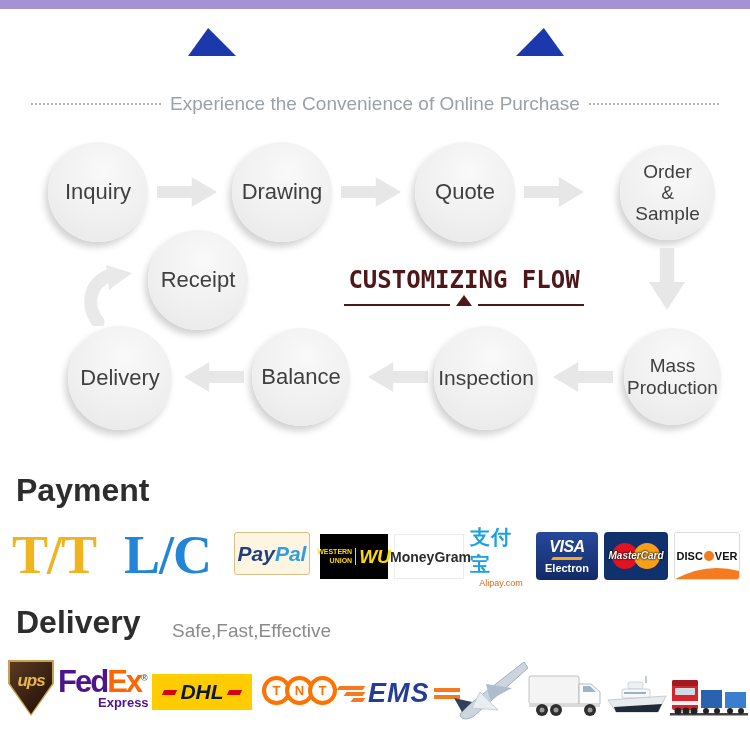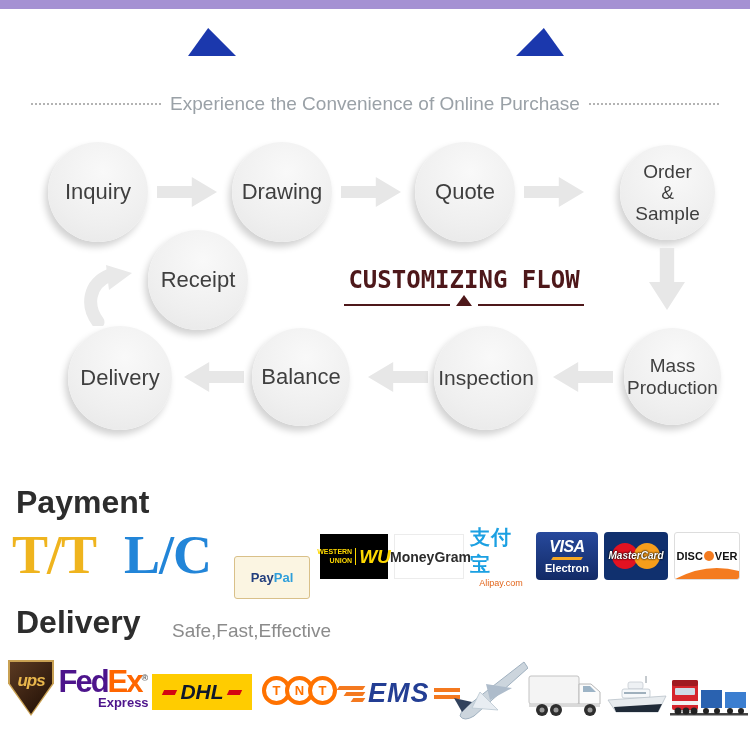--- a/index.html
+++ b/index.html
@@ -51,32 +51,32 @@
   .flow-heading-box{position:absolute;left:338px;top:266px;width:252px;text-align:center;}
   .flow-heading{font-family:"DejaVu Sans Mono",monospace;font-weight:bold;font-size:24px;
     color:#4e181a;white-space:nowrap;}
   .flow-underline{display:flex;align-items:flex-end;justify-content:center;gap:6px;margin-top:1px;}
   .ul-line{width:106px;border-top:2px solid #4e181a;}
   .ul-tri{width:0;height:0;border-left:8px solid transparent;border-right:8px solid transparent;
     border-bottom:11px solid #4e181a;}
 
   
   .section-heading{position:absolute;font-size:32px;font-weight:bold;color:#2d2d2d;}
-  .h-payment{left:16px;top:484px;}
+  .h-payment{left:16px;top:472px;}
   .h-delivery{left:16px;top:604px;}
   .tagline{position:absolute;left:172px;top:620px;font-size:19px;color:#8b8b8b;}
 
   .tt-label{position:absolute;left:12px;top:524px;font-family:"Liberation Serif",serif;
     font-weight:bold;font-size:54px;color:#efb41e;letter-spacing:-1px;}
   .lc-label{position:absolute;left:124px;top:524px;font-family:"Liberation Serif",serif;
     font-weight:bold;font-size:54px;color:#2285d8;letter-spacing:-1px;}
 
   .pay-card{position:absolute;display:flex;align-items:center;justify-content:center;}
-  .paypal-card{left:234px;top:556px;width:76px;height:43px;background:#fbf5e2;
-    border:1px solid #d9c089;border-radius:3px;font-weight:bold;font-size:13px;}
+  .paypal-card{left:234px;top:532px;width:76px;height:43px;background:#fbf5e2;
+    border:1px solid #d9c089;border-radius:3px;font-style:italic;font-weight:bold;font-size:21px;}
   .pp-pay{color:#223e7d;} .pp-pal{color:#2f9fdb;}
   .wu-card{left:320px;top:534px;width:68px;height:45px;background:#000;gap:3px;}
   .wu-words{display:flex;flex-direction:column;color:#ffd900;font-size:7px;font-weight:bold;
     line-height:1.2;text-align:right;border-right:1px solid #ffd900;padding-right:3px;}
   .wu-initials{color:#ffd900;font-size:19px;font-weight:bold;font-style:italic;}
   .mg-card{left:394px;top:534px;width:70px;height:45px;background:#fff;border:1px solid #ececec;gap:3px;}
   .mg-globe{width:12px;height:12px;border-radius:50%;
     background:linear-gradient(115deg,#d91f2d 45%,#fff 48%,#d91f2d 56%);}
   .mg-name{font-size:14px;font-weight:bold;color:#2c2c2c;text-align:center;}
   .alipay-card{left:470px;top:532px;width:62px;height:48px;background:#fff;flex-direction:column;}
@@ -99,21 +99,21 @@
   .disc-swoosh{position:absolute;bottom:0;left:0;}
 
   
   .ups-outer{position:absolute;left:8px;top:660px;width:46px;height:56px;background:#c9a153;
     clip-path:polygon(0 0,100% 0,100% 42%,50% 100%,0 42%);}
   .ups-inner{position:absolute;left:2px;top:2px;right:2px;bottom:2px;
     clip-path:polygon(0 0,100% 0,100% 42%,50% 100%,0 42%);
     background:linear-gradient(135deg,#5b3a22,#1e0d04);
     display:flex;justify-content:center;padding-top:9px;
     color:#e8b64c;font-weight:bold;font-style:italic;font-size:17px;letter-spacing:-1px;}
-  .fedex-box{position:absolute;left:58px;top:666px;text-align:center;}
+  .fedex-box{position:absolute;left:58px;top:666px;}
   .fedex-main{font-size:31px;font-weight:bold;letter-spacing:-2px;line-height:1;}
   .fx-fed{color:#4d148c;} .fx-ex{color:#ff6600;}
   .fx-reg{font-size:9px;color:#666;vertical-align:super;letter-spacing:0;}
   .fedex-sub{font-size:13px;font-weight:bold;color:#4d148c;margin:-2px 0 0 40px;letter-spacing:0;}
   .dhl-box{position:absolute;left:152px;top:674px;width:100px;height:36px;background:#ffcc00;
     display:flex;align-items:center;justify-content:center;gap:4px;}
   .dhl-dash{width:13px;height:5px;background:#d40511;transform:skewX(-25deg);}
   .dhl-name{color:#0f172a;font-weight:bold;font-style:italic;font-size:21px;}
   .tnt-box{position:absolute;left:262px;top:676px;display:flex;}
   .tnt-circle{width:29px;height:29px;border-radius:50%;border:4px solid #ff7200;background:#fff;

